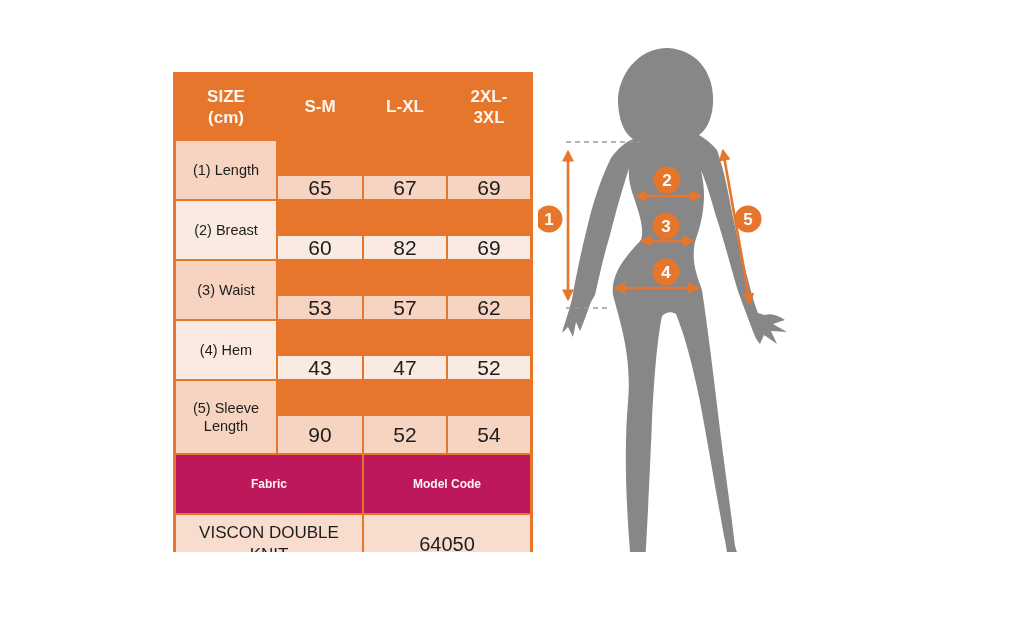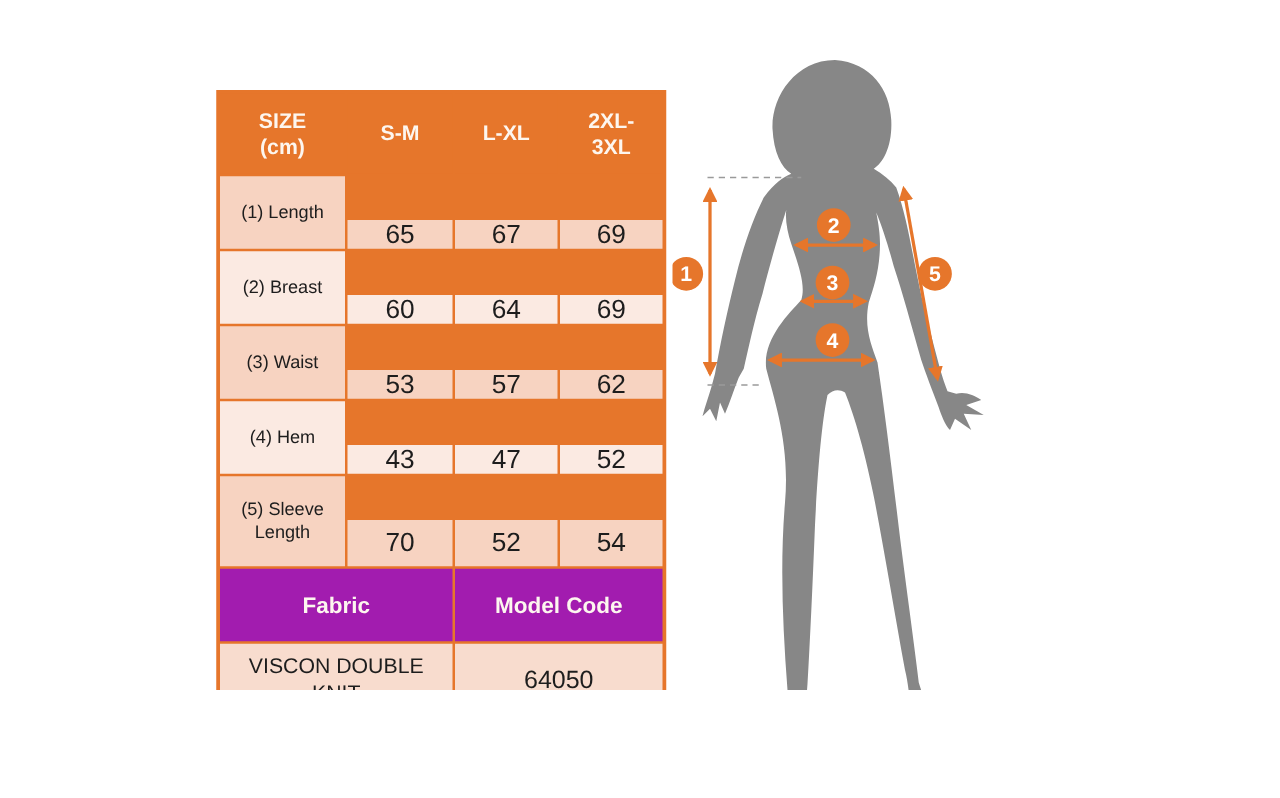--- a/index.html
+++ b/index.html
@@ -21,21 +21,21 @@
     text-align:center;box-sizing:border-box;
   }
   .hdr{
     background:#E6762B;color:#FDF6EF;font-weight:bold;font-size:17px;
     line-height:1.25;white-space:pre-line;
   }
   .lbl{font-size:14.5px;color:#1d1d1d;white-space:pre-line;line-height:1.25;}
   .num{font-size:21px;color:#1d1d1d;margin-top:35px;}
   .r-dark{background:#F7D3C1;}
   .r-light{background:#FBEAE2;}
-  .fab-hdr{background:#a21caf;color:#FDF6EF;font-weight:bold;font-size:18px;}
+  .fab-hdr{background:#be185d;color:#FDF6EF;font-weight:bold;font-size:12px;}
   .fab-val{background:#F8DCCE;}
   .fab-name{font-size:17px;color:#1d1d1d;line-height:1.3;padding:16px 8px;}
   .fab-code{font-size:20px;color:#1d1d1d;}
   .span2a{grid-column:1 / 3;}
   .span2b{grid-column:3 / 5;}
   
   .weight-note{
     position:absolute;left:410px;top:583px;width:123px;
     text-align:right;font-size:14px;color:#2f2f2f;margin-top:38px;
   }
@@ -60,36 +60,36 @@
     <div class="cell hdr">2XL-
 3XL</div>
 
     <div class="cell lbl r-dark">(1) Length</div>
     <div class="cell num r-dark">65</div>
     <div class="cell num r-dark">67</div>
     <div class="cell num r-dark">69</div>
 
     <div class="cell lbl r-light">(2) Breast</div>
     <div class="cell num r-light">60</div>
-    <div class="cell num r-light">64</div>
+    <div class="cell num r-light">82</div>
     <div class="cell num r-light">69</div>
 
     <div class="cell lbl r-dark">(3) Waist</div>
     <div class="cell num r-dark">53</div>
     <div class="cell num r-dark">57</div>
     <div class="cell num r-dark">62</div>
 
     <div class="cell lbl r-light">(4) Hem</div>
     <div class="cell num r-light">43</div>
     <div class="cell num r-light">47</div>
     <div class="cell num r-light">52</div>
 
     <div class="cell lbl r-dark">(5) Sleeve
 Length</div>
-    <div class="cell num r-dark">70</div>
+    <div class="cell num r-dark">90</div>
     <div class="cell num r-dark">52</div>
     <div class="cell num r-dark">54</div>
 
     <div class="cell fab-hdr span2a">Fabric</div>
     <div class="cell fab-hdr span2b">Model Code</div>
 
     <div class="cell fab-val fab-name span2a">VISCON DOUBLE KNIT</div>
     <div class="cell fab-val fab-code span2b">64050</div>
   </div>
 

